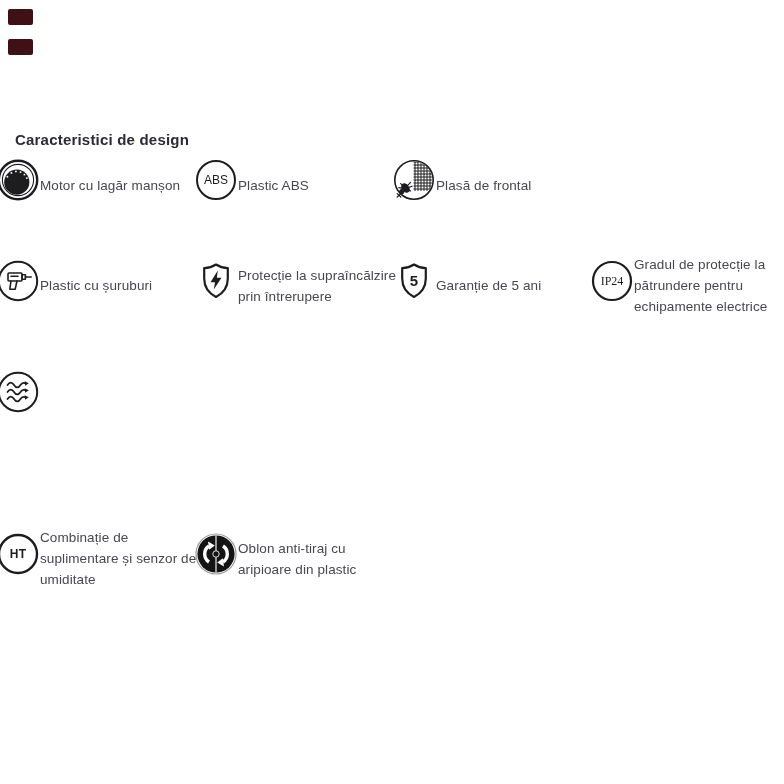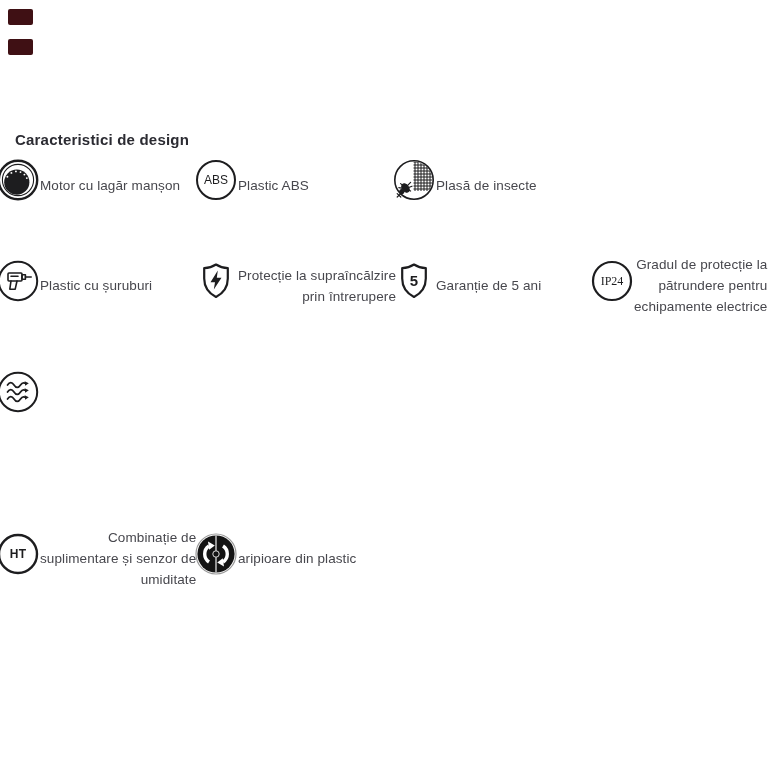--- a/index.html
+++ b/index.html
@@ -6,21 +6,21 @@
   .page{position:relative;width:784px;height:784px;background:#fff;overflow:hidden;
         font-family:"Liberation Sans","DejaVu Sans",sans-serif;}
   .chip{position:absolute;left:8px;width:25px;height:16px;background:#3f1014;border-radius:2px;}
   .chip.c1{top:9px}
   .chip.c2{top:39px}
   .sec-title{position:absolute;left:8px;margin:7px;font-size:15px;font-weight:700;
              color:#2b2b32;letter-spacing:.2px;line-height:20px;}
   .row{position:absolute;left:-4px;width:792px;display:flex;}
   .cell{width:198px;display:flex;flex-direction:row;align-items:center;}
   .iconwrap{height:44px;display:flex;align-items:center;justify-content:center;}
-  .label{margin-top:10px;text-align:right;font-size:13.5px;line-height:21px;
+  .label{margin-top:10px;text-align:left;font-size:13.5px;line-height:21px;
          color:#47474d;letter-spacing:.1px;}
   .ln{display:block;white-space:nowrap;}
   svg text{font-family:"Liberation Sans","DejaVu Sans",sans-serif;fill:#1d1d1f;}
   svg text.serif{font-family:"Liberation Serif","DejaVu Serif",serif;}
 </style>
 </head>
 <body>
 
 <div class="page">
 
@@ -98,21 +98,21 @@
             <line x1="7.8" y1="34.4" x2="10.8" y2="32.6"></line>
             <line x1="18.6" y1="24.4" x2="15.4" y2="27.6"></line>
             <line x1="20" y1="28.2" x2="16" y2="29.8"></line>
             <line x1="18.6" y1="33" x2="15.4" y2="31.4"></line>
             <line x1="5.2" y1="35.6" x2="8.8" y2="39"></line>
             <line x1="8.8" y1="35.6" x2="5.2" y2="39"></line>
           </g>
         </svg>
       </div>
       <div class="label">
-        <span class="ln">Plasă de insecte</span>
+        <span class="ln">Plasă de frontal</span>
       </div>
     </div>
   </div>
 
   <div class="row" style="top:244px">
 
     <div class="cell">
       <div class="iconwrap">
         <svg width="44" height="44" viewBox="0 0 44 44">
           <circle cx="22" cy="22" r="19.2" fill="none" stroke="#1d1d1f" stroke-width="2"></circle>
@@ -215,20 +215,21 @@
           <circle cx="22" cy="22" r="18.6" fill="#141414"></circle>
           <line x1="22" y1="3.6" x2="22" y2="40.4" stroke="#cfcfcf" stroke-width="1.4"></line>
           <path d="M15 30 A9.6 9.6 0 0 1 15 14" fill="none" stroke="#ffffff" stroke-width="3.4"></path>
           <path d="M14 9.6 L20.8 13.4 L15.2 17.8 Z" fill="#ffffff"></path>
           <path d="M29 14 A9.6 9.6 0 0 1 29 30" fill="none" stroke="#ffffff" stroke-width="3.4"></path>
           <path d="M30 34.4 L23.2 30.6 L28.8 26.2 Z" fill="#ffffff"></path>
           <circle cx="22" cy="22" r="3.2" fill="#141414" stroke="#dddddd" stroke-width="1"></circle>
         </svg>
       </div>
       <div class="label">
+        <span class="ln">Oblon anti-tiraj cu</span>
         <span class="ln">aripioare din plastic</span>
       </div>
     </div>
     <div class="cell"></div>
     <div class="cell"></div>
   </div>
 
 </div>
 
 </body></html>

